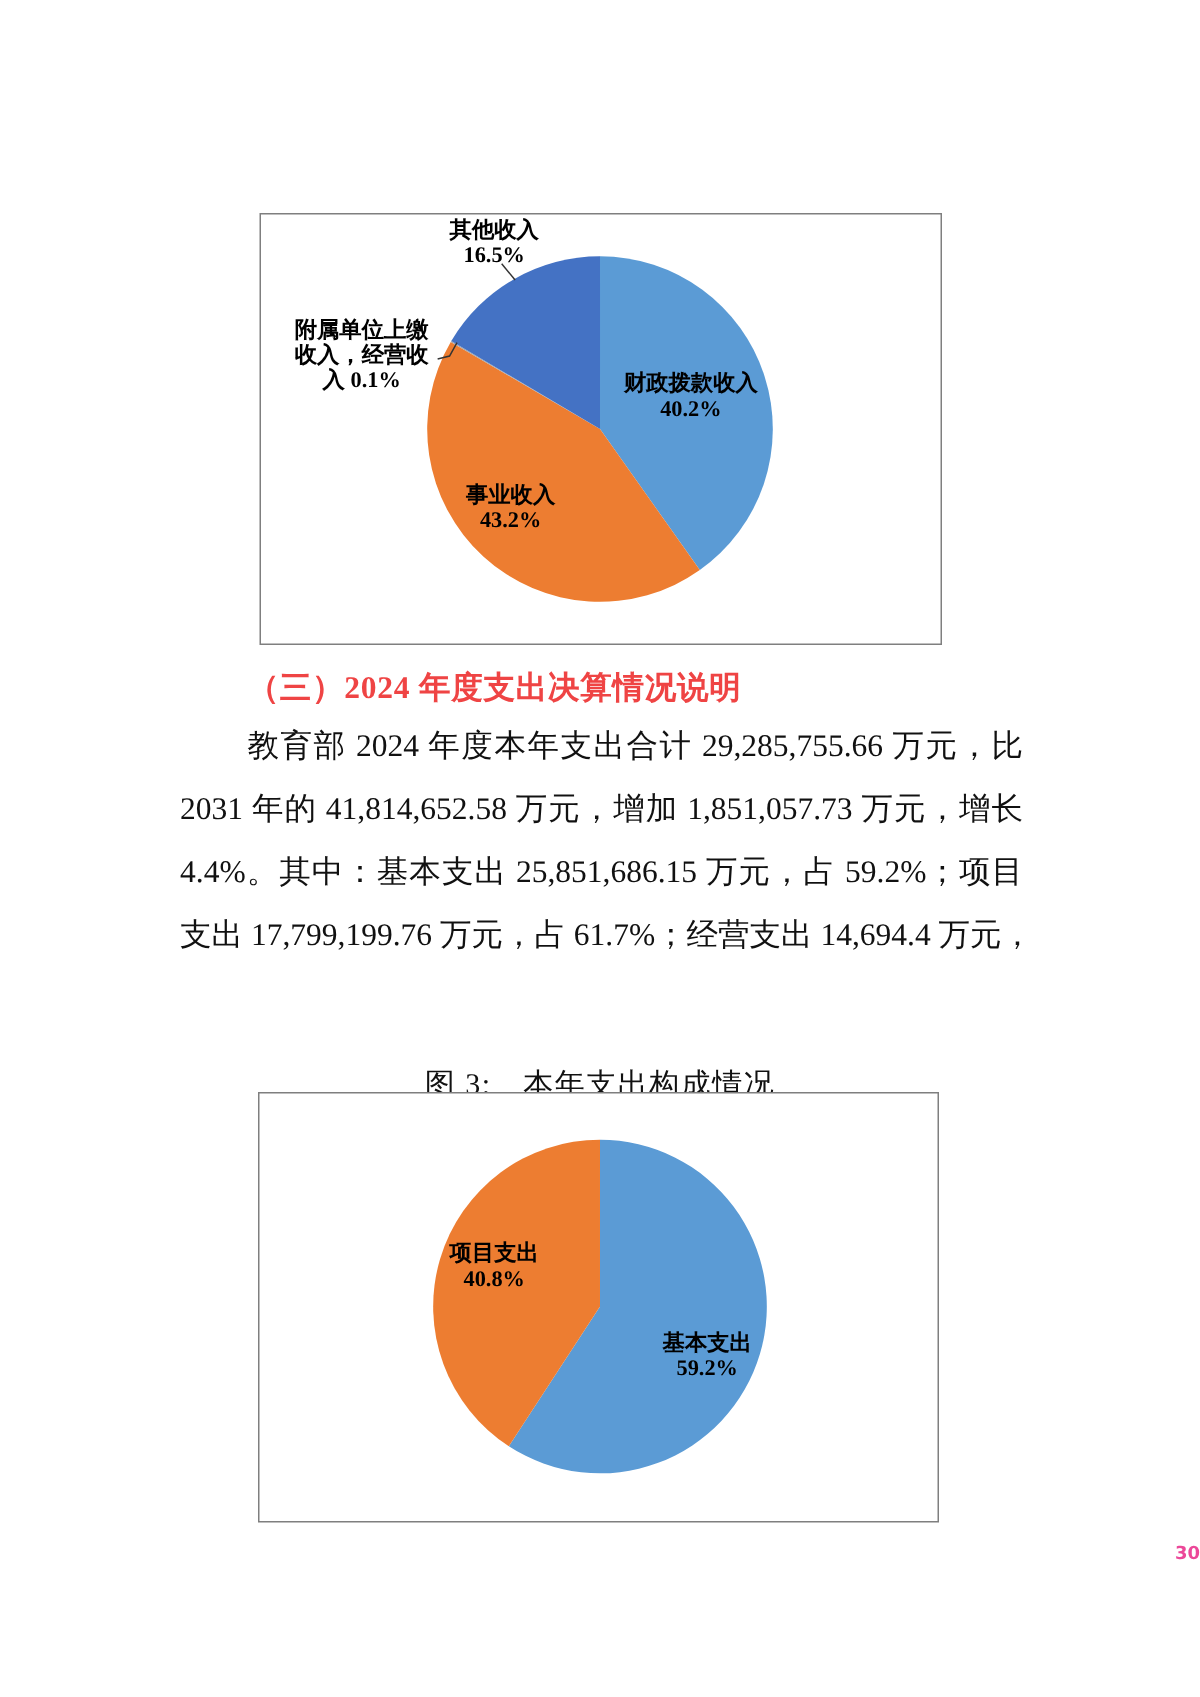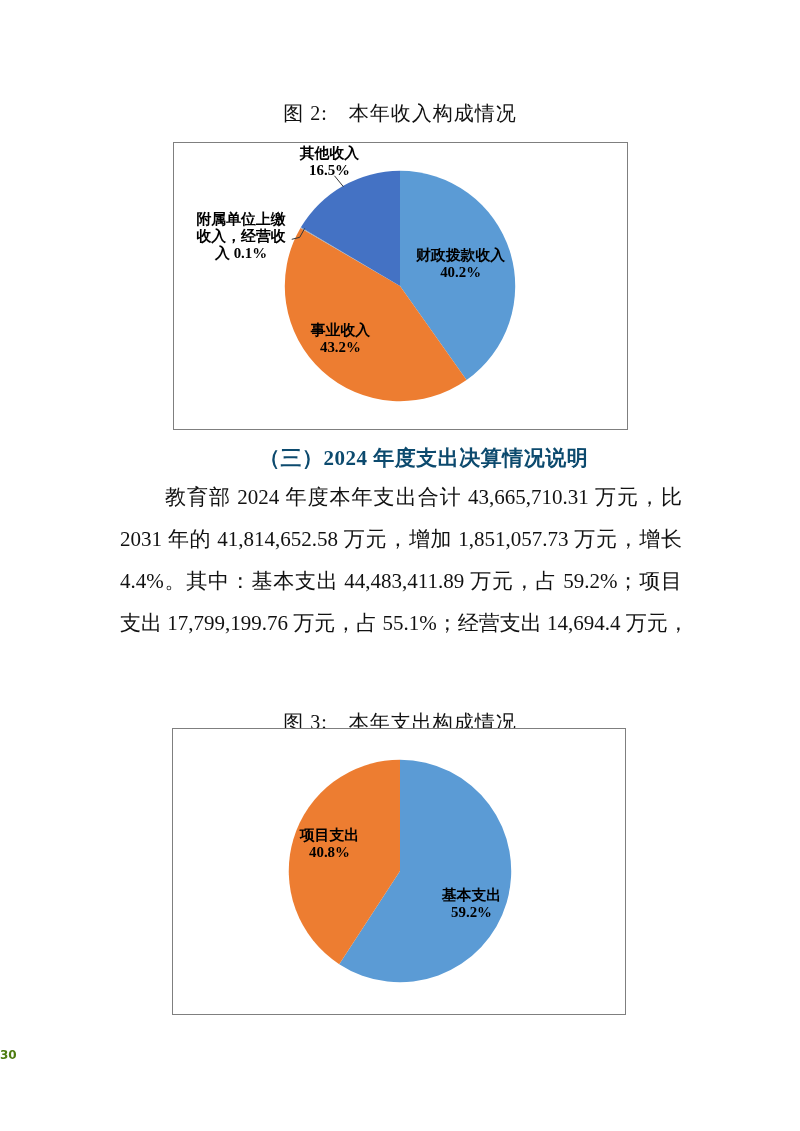--- a/index.html
+++ b/index.html
@@ -34,22 +34,21 @@
   .frame-expense { top: 728px; left: 172px; width: 454px; height: 287px; }
   .section-heading {
     position: absolute;
     top: 444px;
     left: 120px;
     width: 562px;
     text-indent: 45px;
     font-size: 21px;
     font-weight: bold;
     letter-spacing: 0.5px;
-    color: #0c4a6e;
-    text-align: center;
+    color: #ef4444;
   }
   .paragraph {
     position: absolute;
     top: 476px;
     left: 120px;
     width: 562px;
     font-size: 21px;
     line-height: 42px;
     color: #111111;
   }
@@ -59,34 +58,32 @@
     text-align: justify;
     text-align-last: justify;
   }
   .para-line.first-line { text-indent: 45px; }
   .para-line.last-line { text-align-last: left; }
   .page-number {
     position: absolute;
     top: 1028px;
     left: 0;
     width: 800px;
-    text-align: left;
+    text-align: right;
     font-family: "DejaVu Sans", "Liberation Sans", sans-serif;
     font-size: 12px;
     font-weight: bold;
-    color: #4d7c0f;
-    margin-top: 20px;
+    color: #ec4899;
   }
 </style>
 </head>
 <body>
 
 <div class="page">
 
-  <div class="fig-caption caption-fig2">图 2:　本年收入构成情况</div>
 
   <div class="chart-frame frame-income">
       <svg viewBox="0 0 455 288">
         <path d="M 227 144 L 227.00 28.00 A 116 116 0 0 1 294.00 238.70 Z" fill="#5B9BD5"></path>
         <path d="M 227 144 L 294.00 238.70 A 116 116 0 0 1 126.78 85.58 Z" fill="#ED7D31"></path>
         <path d="M 227 144 L 126.78 85.58 A 116 116 0 0 1 127.15 84.95 Z" fill="#A5A5A5"></path>
         <path d="M 227 144 L 127.15 84.95 A 116 116 0 0 1 227.00 28.00 Z" fill="#4472C4"></path>
         <polyline points="118,97 126,95 131,86" fill="none" stroke="#333333" stroke-width="1"></polyline>
         <polyline points="161,33 170,44" fill="none" stroke="#333333" stroke-width="1"></polyline>
         <text x="288" y="118" text-anchor="middle" font-size="15" font-weight="bold" fill="#000000" font-family="&quot;Liberation Serif&quot;,&quot;DejaVu Serif&quot;,serif">财政拨款收入</text>
@@ -97,24 +94,24 @@
         <text x="67" y="99" text-anchor="middle" font-size="15" font-weight="bold" fill="#000000" font-family="&quot;Liberation Serif&quot;,&quot;DejaVu Serif&quot;,serif">收入，经营收</text>
         <text x="67" y="116" text-anchor="middle" font-size="15" font-weight="bold" fill="#000000" font-family="&quot;Liberation Serif&quot;,&quot;DejaVu Serif&quot;,serif">入 0.1%</text>
         <text x="156" y="15" text-anchor="middle" font-size="15" font-weight="bold" fill="#000000" font-family="&quot;Liberation Serif&quot;,&quot;DejaVu Serif&quot;,serif">其他收入</text>
         <text x="156" y="32" text-anchor="middle" font-size="15" font-weight="bold" fill="#000000" font-family="&quot;Liberation Serif&quot;,&quot;DejaVu Serif&quot;,serif">16.5%</text>
       </svg>
     </div>
 
   <div class="section-heading">（三）2024 年度支出决算情况说明</div>
 
   <div class="paragraph">
-    <div class="para-line first-line">教育部 2024 年度本年支出合计 43,665,710.31 万元，比</div>
+    <div class="para-line first-line">教育部 2024 年度本年支出合计 29,285,755.66 万元，比</div>
     <div class="para-line">2031 年的 41,814,652.58 万元，增加 1,851,057.73 万元，增长</div>
-    <div class="para-line">4.4%。其中：基本支出 44,483,411.89 万元，占 59.2%；项目</div>
-    <div class="para-line">支出 17,799,199.76 万元，占 55.1%；经营支出 14,694.4 万元，</div>
+    <div class="para-line">4.4%。其中：基本支出 25,851,686.15 万元，占 59.2%；项目</div>
+    <div class="para-line">支出 17,799,199.76 万元，占 61.7%；经营支出 14,694.4 万元，</div>
   </div>
 
   <div class="fig-caption caption-fig3">图 3:　本年支出构成情况</div>
 
   <div class="chart-frame frame-expense">
       <svg viewBox="0 0 454 287">
         <path d="M 228 143 L 228.00 31.00 A 112 112 0 1 1 166.80 236.80 Z" fill="#5B9BD5"></path>
         <path d="M 228 143 L 166.80 236.80 A 112 112 0 0 1 228.00 31.00 Z" fill="#ED7D31"></path>
         <text x="300" y="172" text-anchor="middle" font-size="15" font-weight="bold" fill="#000000" font-family="&quot;Liberation Serif&quot;,&quot;DejaVu Serif&quot;,serif">基本支出</text>
         <text x="300" y="189" text-anchor="middle" font-size="15" font-weight="bold" fill="#000000" font-family="&quot;Liberation Serif&quot;,&quot;DejaVu Serif&quot;,serif">59.2%</text>

